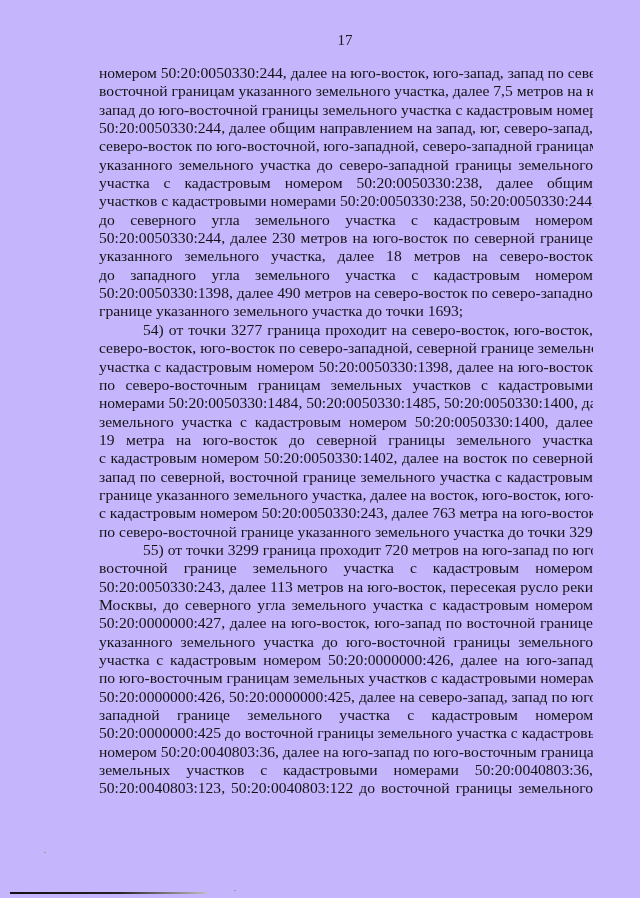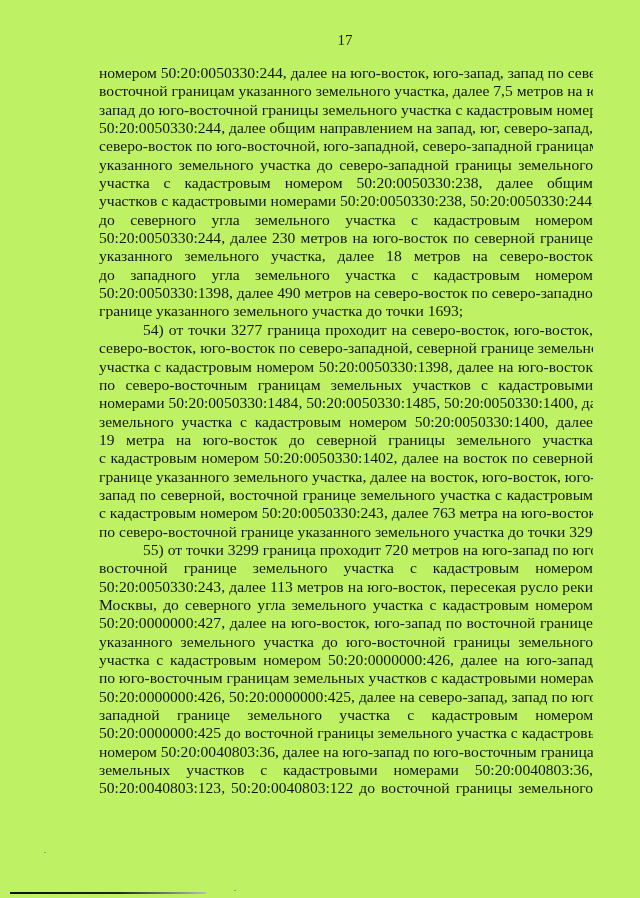--- a/index.html
+++ b/index.html
@@ -1,17 +1,17 @@
 <!DOCTYPE html>
 <html><head>
 <meta charset="utf-8">
 <style>
   html, body { margin: 0; padding: 0; background: #ffffff; }
   body { width: 640px; height: 898px; position: relative; overflow: hidden; }
-  .page { position: absolute; left: 0; top: 0; width: 640px; height: 898px; background: #bef264; }
+  .page { position: absolute; left: 0; top: 0; width: 640px; height: 898px; background: #c4b5fd; }
   .page-number {
     position: absolute; left: 0; width: 690px; top: 32px;
     text-align: center; font-family: "Liberation Serif", serif; font-size: 15px; color: #1a1a1a;
   }
   .text-block {
     position: absolute; left: 99px; top: 64px; width: 494px;
     font-family: "Liberation Serif", serif; font-size: 15.6px; line-height: 18.35px; color: #141414;
   }
   .line {
     display: block; height: 18.35px; white-space: nowrap;
@@ -46,22 +46,22 @@
       <span class="line">50:20:0050330:1398, далее 490 метров на северо-восток по северо-западной</span>
       <span class="line last">границе указанного земельного участка до точки 1693;</span>
       <span class="line indent">54) от точки 3277 граница проходит на северо-восток, юго-восток,</span>
       <span class="line">северо-восток, юго-восток по северо-западной, северной границе земельного</span>
       <span class="line">участка с кадастровым номером 50:20:0050330:1398, далее на юго-восток</span>
       <span class="line">по северо-восточным границам земельных участков с кадастровыми</span>
       <span class="line">номерами 50:20:0050330:1484, 50:20:0050330:1485, 50:20:0050330:1400, далее</span>
       <span class="line">земельного участка с кадастровым номером 50:20:0050330:1400, далее</span>
       <span class="line">19 метра на юго-восток до северной границы земельного участка</span>
       <span class="line">с кадастровым номером 50:20:0050330:1402, далее на восток по северной</span>
+      <span class="line">запад по северной, восточной границе земельного участка с кадастровым</span>
       <span class="line">границе указанного земельного участка, далее на восток, юго-восток, юго-</span>
-      <span class="line">запад по северной, восточной границе земельного участка с кадастровым</span>
       <span class="line">с кадастровым номером 50:20:0050330:243, далее 763 метра на юго-восток</span>
       <span class="line last">по северо-восточной границе указанного земельного участка до точки 3299;</span>
       <span class="line indent">55) от точки 3299 граница проходит 720 метров на юго-запад по юго-</span>
       <span class="line">восточной границе земельного участка с кадастровым номером</span>
       <span class="line">50:20:0050330:243, далее 113 метров на юго-восток, пересекая русло реки</span>
       <span class="line">Москвы, до северного угла земельного участка с кадастровым номером</span>
       <span class="line">50:20:0000000:427, далее на юго-восток, юго-запад по восточной границе</span>
       <span class="line">указанного земельного участка до юго-восточной границы земельного</span>
       <span class="line">участка с кадастровым номером 50:20:0000000:426, далее на юго-запад</span>
       <span class="line">по юго-восточным границам земельных участков с кадастровыми номерами</span>

